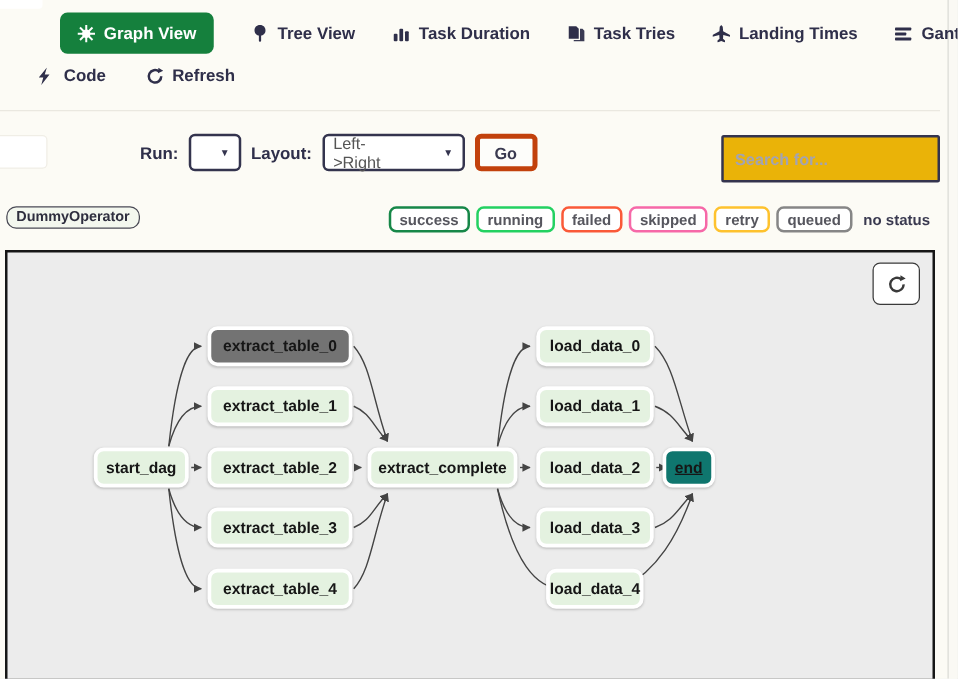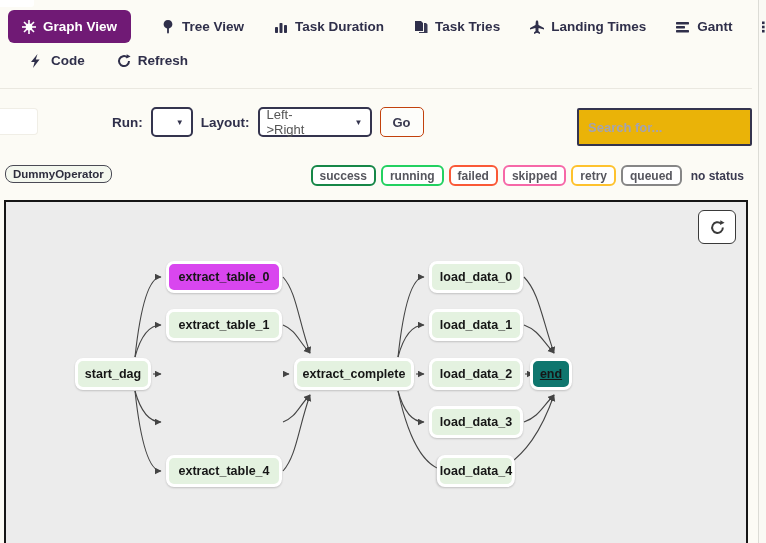--- a/index.html
+++ b/index.html
@@ -11,32 +11,32 @@
   }
   .frag{position:absolute;background:#ffffff;}
   .frag-top{left:0;top:0;width:34px;height:7px;border-radius:0 0 3px 0;}
   .frag-run{left:0;top:109px;width:37px;height:25px;border-radius:0 3px 3px 0;box-shadow:0 0 0 1px #f0eee6;}
   .scroll-strip{position:absolute;right:0;top:0;width:7px;height:543px;background:#faf9f4;border-left:1px solid #dcdcd6;}
 
   
   .tabs-row{position:absolute;left:8px;top:10px;display:flex;align-items:center;gap:30px;}
   .tab{display:flex;align-items:center;gap:7px;font-size:13.5px;font-weight:700;color:#2f2f4a;cursor:pointer;white-space:nowrap;}
   .tab .ic{display:inline-flex;width:14px;height:14px;}
-  .tab.active{background:#701a75;color:#ffffff;border-radius:6px;padding:9px 14px;}
+  .tab.active{background:#15803d;color:#ffffff;border-radius:6px;padding:9px 14px;margin-left:40px;}
   .row2{position:absolute;left:30px;top:53px;display:flex;align-items:center;gap:32px;}
   .divider{position:absolute;left:0;top:88px;width:752px;height:1px;background:#eae8e0;}
 
   
   .controls{position:absolute;left:112px;top:107px;display:flex;align-items:center;gap:8px;}
   .ctl-label{font-size:13.5px;font-weight:700;color:#2f2f4a;}
   .selectbox{display:flex;align-items:center;justify-content:space-between;background:#ffffff;border:2px solid #34344e;border-radius:5px;height:26px;padding:0 7px;font-size:13px;color:#555;cursor:pointer;}
   .selectbox .caret{font-size:8px;color:#34344e;margin-left:8px;}
   .sel-run{width:24px;}
   .sel-layout{width:96px;gap:38px;}
-  .go-btn{background:#fdfdfa;border:1px solid #c2410c;border-radius:5px;height:30px;padding:0 12px;font-size:13px;font-weight:700;color:#3a3a50;cursor:pointer;font-family:inherit;}
+  .go-btn{background:#fdfdfa;border:4px solid #c2410c;border-radius:5px;height:30px;padding:0 12px;font-size:13px;font-weight:700;color:#3a3a50;cursor:pointer;font-family:inherit;}
   .search{position:absolute;left:577px;top:108px;width:175px;height:28px;box-sizing:border-box;background:#eab308;border:2px solid #34344e;border-radius:2px;padding:17px 9px;font-size:13px;color:#3a3a50;font-family:inherit;font-weight:600;}
   .search::placeholder{color:#a3a3b2;font-weight:600;}
 
   
   .op-pill{position:absolute;left:5px;top:165px;background:#f3f7ee;border:1.5px solid #4a4a55;border-radius:8px;padding:2px 7px;font-size:11.5px;font-weight:700;color:#2e2e3e;}
   .status-legend{position:absolute;right:18px;top:165px;display:flex;align-items:center;gap:5px;}
   .badge{border:2px solid #888;border-radius:6px;background:#fff;padding:1.5px 7px;font-size:12px;font-weight:600;color:#56565e;white-space:nowrap;}
   .badge.plain{border:none;background:transparent;padding:1.5px 4px;color:#3a3a50;}
 
   
@@ -212,22 +212,24 @@
         <path d="M410,172 L418,172" fill="none" stroke="#444444" stroke-width="1.1" marker-end="url(#arrow)"></path>
         <path d="M392,189 C398.5,212.25 407.6,220 418,220" fill="none" stroke="#444444" stroke-width="1.1" marker-end="url(#arrow)"></path>
         <path d="M392,189 C405,249 423.2,269 444,269" fill="none" stroke="#444444" stroke-width="1.1" marker-end="url(#arrow)"></path>
         <path d="M518,75 C533,90.2 536,116.8 548,151" fill="none" stroke="#444444" stroke-width="1.1" marker-end="url(#arrow)"></path>
         <path d="M518,123 C533,128.6 536,138.4 548,151" fill="none" stroke="#444444" stroke-width="1.1" marker-end="url(#arrow)"></path>
         <path d="M519,172 L527,172" fill="none" stroke="#444444" stroke-width="1.1" marker-end="url(#arrow)"></path>
         <path d="M518,220 C533,214.6 536,205.15 548,193" fill="none" stroke="#444444" stroke-width="1.1" marker-end="url(#arrow)"></path>
         <path d="M492,269 C520,253.8 536,227.2 548,193" fill="none" stroke="#444444" stroke-width="1.1" marker-end="url(#arrow)"></path>
       </svg>
       <div class="node" style="left: 107px; top: 172px; min-width: 76px; background: rgb(228, 242, 224);">start_dag</div>
-      <div class="node" style="left: 218px; top: 75px; min-width: 116px; background: #d946ef;">extract_table_0</div>
+      <div class="node" style="left: 218px; top: 75px; min-width: 116px; background: #737373;">extract_table_0</div>
       <div class="node" style="left: 218px; top: 123px; min-width: 116px; background: rgb(228, 242, 224);">extract_table_1</div>
+      <div class="node" style="left: 218px; top: 172px; min-width: 116px; background: rgb(228, 242, 224);">extract_table_2</div>
+      <div class="node" style="left: 218px; top: 220px; min-width: 116px; background: rgb(228, 242, 224);">extract_table_3</div>
       <div class="node" style="left: 218px; top: 269px; min-width: 116px; background: rgb(228, 242, 224);">extract_table_4</div>
       <div class="node" style="left: 348px; top: 172px; min-width: 120px; background: rgb(228, 242, 224);">extract_complete</div>
       <div class="node" style="left: 470px; top: 75px; min-width: 94px; background: rgb(228, 242, 224);">load_data_0</div>
       <div class="node" style="left: 470px; top: 123px; min-width: 94px; background: rgb(228, 242, 224);">load_data_1</div>
       <div class="node" style="left: 470px; top: 172px; min-width: 94px; background: rgb(228, 242, 224);">load_data_2</div>
       <div class="node" style="left: 470px; top: 220px; min-width: 94px; background: rgb(228, 242, 224);">load_data_3</div>
       <div class="node" style="left: 470px; top: 269px; min-width: 42px; background: rgb(228, 242, 224);">load_data_4</div>
       <div class="node" style="left: 545px; top: 172px; min-width: 42px; background: #0f766e; text-decoration: underline;">end</div>
     </div>
   <div class="graph-refresh">

